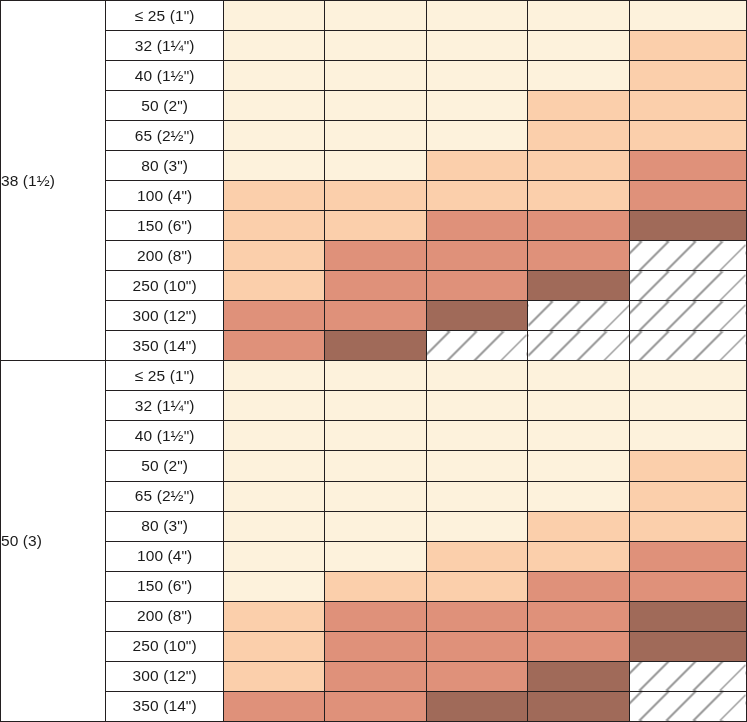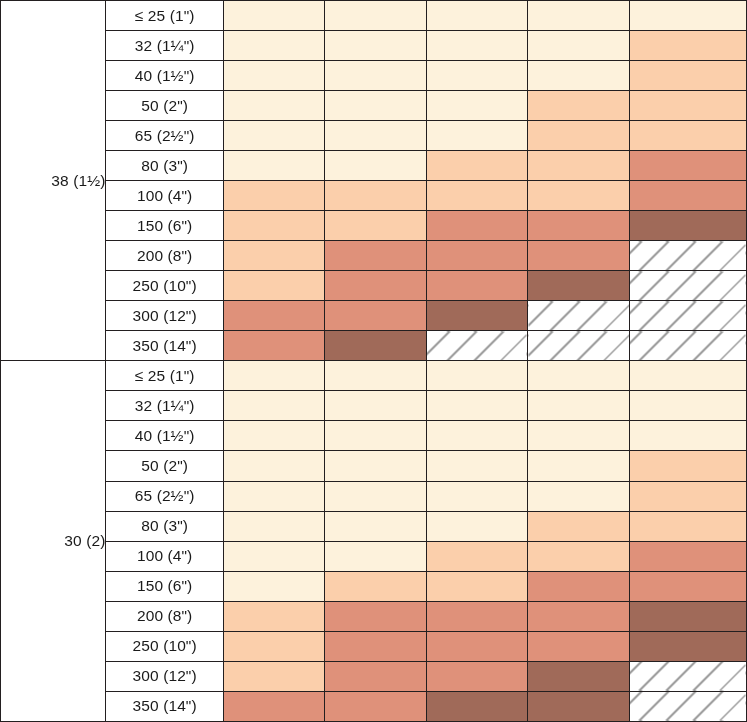--- a/index.html
+++ b/index.html
@@ -22,21 +22,21 @@
   }
   #matrix-table td {
     padding: 0;
     margin: 0;
     border: 1.4px solid #231f20;
     box-sizing: border-box;
   }
   td.group-label {
     width: 105px;
     background: #ffffff;
-    text-align: right;
+    text-align: left;
     vertical-align: middle;
     font-size: 15.5px;
     color: #1a1a1a;
     letter-spacing: 0.1px;
   }
   td.row-label {
     width: 117px;
     background: #ffffff;
     text-align: center;
     vertical-align: middle;
@@ -163,21 +163,21 @@
       </tr>
       <tr class="block-end">
         <td class="row-label">350 (14")</td>
         <td class="cell lvl-salmon"></td>
         <td class="cell lvl-brown"></td>
         <td class="cell lvl-hatch"></td>
         <td class="cell lvl-hatch"></td>
         <td class="cell lvl-hatch c5"></td>
       </tr>
       <tr>
-        <td class="group-label" rowspan="12">30 (2)</td>
+        <td class="group-label" rowspan="12">50 (3)</td>
         <td class="row-label">≤ 25 (1")</td>
         <td class="cell lvl-cream"></td>
         <td class="cell lvl-cream"></td>
         <td class="cell lvl-cream"></td>
         <td class="cell lvl-cream"></td>
         <td class="cell lvl-cream c5"></td>
       </tr>
       <tr>
         <td class="row-label">32 (1¼")</td>
         <td class="cell lvl-cream"></td>

